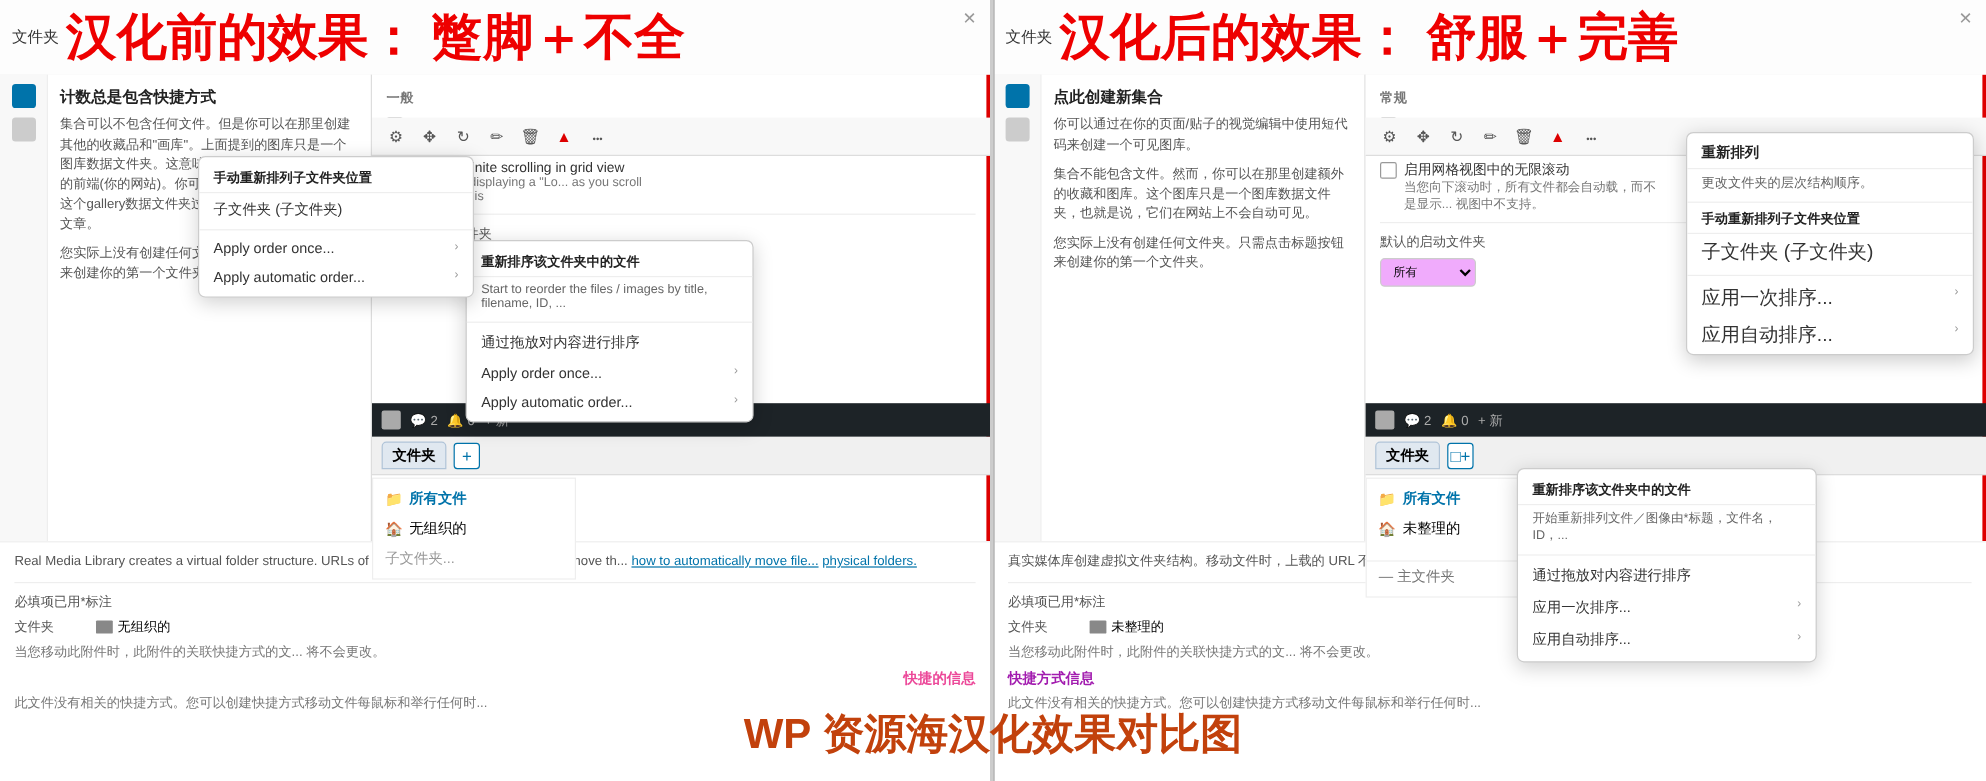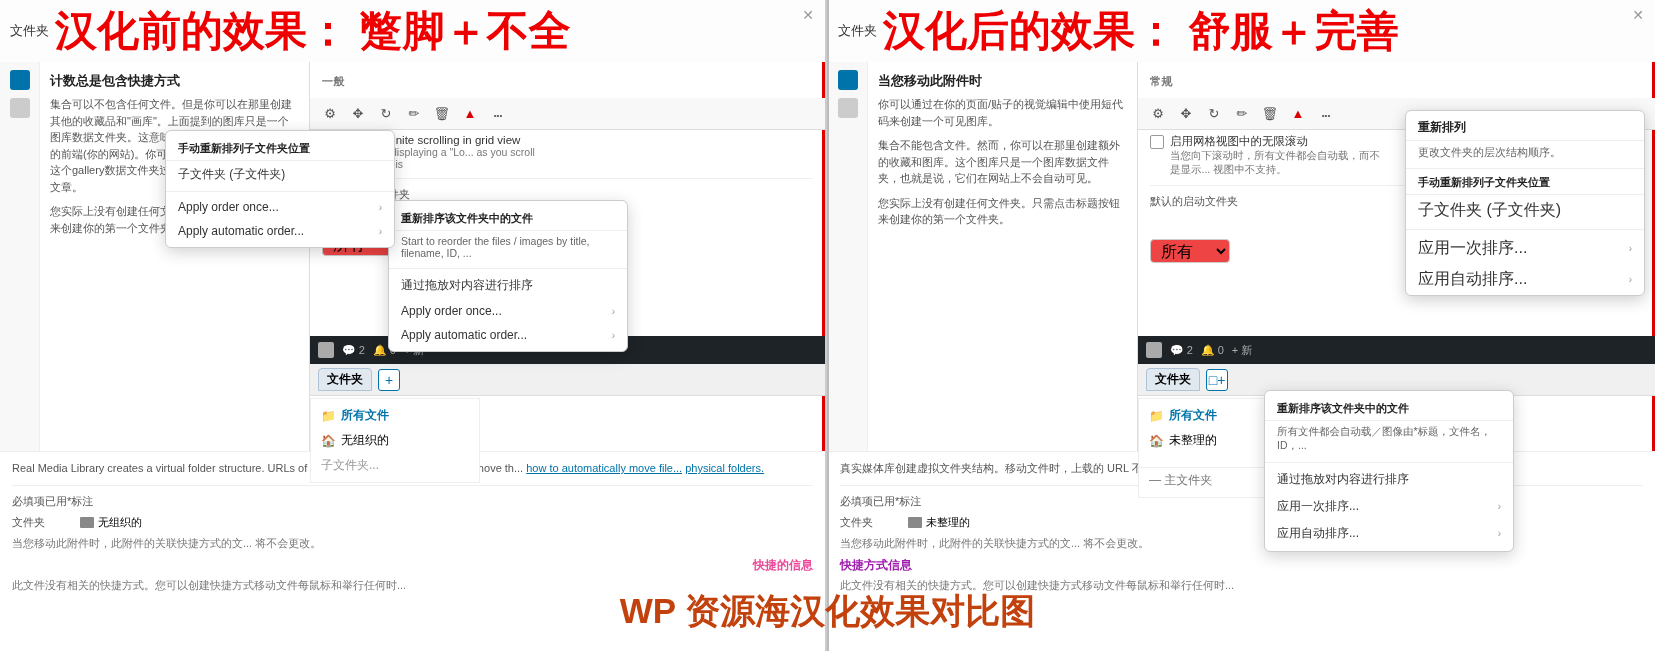--- a/index.html
+++ b/index.html
@@ -151,25 +151,24 @@
 
     .select-label {
       font-size: 11px;
       color: #555;
     }
 
     .select-box {
       height: 24px;
       border: 1px solid #ccc;
       border-radius: 4px;
-      background: #ef4444;
+      background: #f0abfc;
       padding: 0 6px;
-      font-size: 16px;
+      font-size: 10px;
       min-width: 80px;
-      margin-top: 24px;
     }
 
     .link-text {
       color: #0073aa;
       text-decoration: underline;
       cursor: pointer;
     }
 
     .toolbar-btn {
       width: 24px;
@@ -202,21 +201,21 @@
       font-size: 11px;
       font-weight: 700;
       color: #222;
       border-bottom: 1px solid #eee;
     }
 
     .context-menu-item {
       padding: 5px 12px;
       cursor: pointer;
       display: flex;
-      align-items: center;
+      align-items: flex-start;
       justify-content: space-between;
       color: #333;
     }
 
     .context-menu-arrow {
       color: #999;
       font-size: 10px;
     }
 
     .context-menu-divider {
@@ -575,21 +574,21 @@
     <span class="banner-title">汉化后的效果： 舒服＋完善</span>
     <button class="close-btn">✕</button>
   </div>
 
   <div class="left-nav" style="position:absolute;top:62px;left:0;width:40px;bottom:0;background:#f8f8f8;border-right:1px solid #eee;">
     <div class="left-nav-icon active"></div>
     <div class="left-nav-icon"></div>
   </div>
 
   <div class="sidebar-pane" style="left:40px;width:270px;top:62px;bottom:200px;padding:10px;">
-    <div class="section-title">当您移动此附件时</div>
+    <div class="section-title">点此创建新集合</div>
     <div class="section-text">你可以通过在你的页面/贴子的视觉编辑中使用短代码来创建一个可见图库。</div>
     <div class="section-text">集合不能包含文件。然而，你可以在那里创建额外的收藏和图库。这个图库只是一个图库数据文件夹，也就是说，它们在网站上不会自动可见。</div>
     <div class="section-text">您实际上没有创建任何文件夹。只需点击标题按钮来创建你的第一个文件夹。</div>
   </div>
 
   <div class="info-pane" style="position:absolute;top:62px;left:310px;right:0;bottom:200px;padding:12px;">
     <div class="info-section-title">常规</div>
     
     <div class="checkbox-row">
       <div class="checkbox-box"></div>
@@ -669,21 +668,21 @@
     <span style="color:#aaa;font-size:11px;">+ 新</span>
   </div>
 
   <div style="position:absolute;top:364px;left:310px;right:0;height:32px;background:#f0f0f0;border-bottom:1px solid #ddd;display:flex;align-items:center;padding:0 8px;gap:6px;font-size:12px;">
     <span class="folder-tab-active">文件夹</span>
     <button class="add-btn">□+</button>
   </div>
 
   <div class="context-menu" style="left:436px;top:390px;width:250px;z-index:70;">
     <div class="context-menu-header">重新排序该文件夹中的文件</div>
-    <div style="padding:4px 12px 6px;font-size:10.5px;color:#666;">所有文件都会自动载／图像由*标题，文件名，ID，...</div>
+    <div style="padding:4px 12px 6px;font-size:10.5px;color:#666;">开始重新排列文件／图像由*标题，文件名，ID，...</div>
     <hr class="context-menu-divider">
     <div class="context-menu-item">
       <span>通过拖放对内容进行排序</span>
     </div>
     <div class="context-menu-item">
       <span>应用一次排序...</span>
       <span class="context-menu-arrow">›</span>
     </div>
     <div class="context-menu-item">
       <span>应用自动排序...</span>

